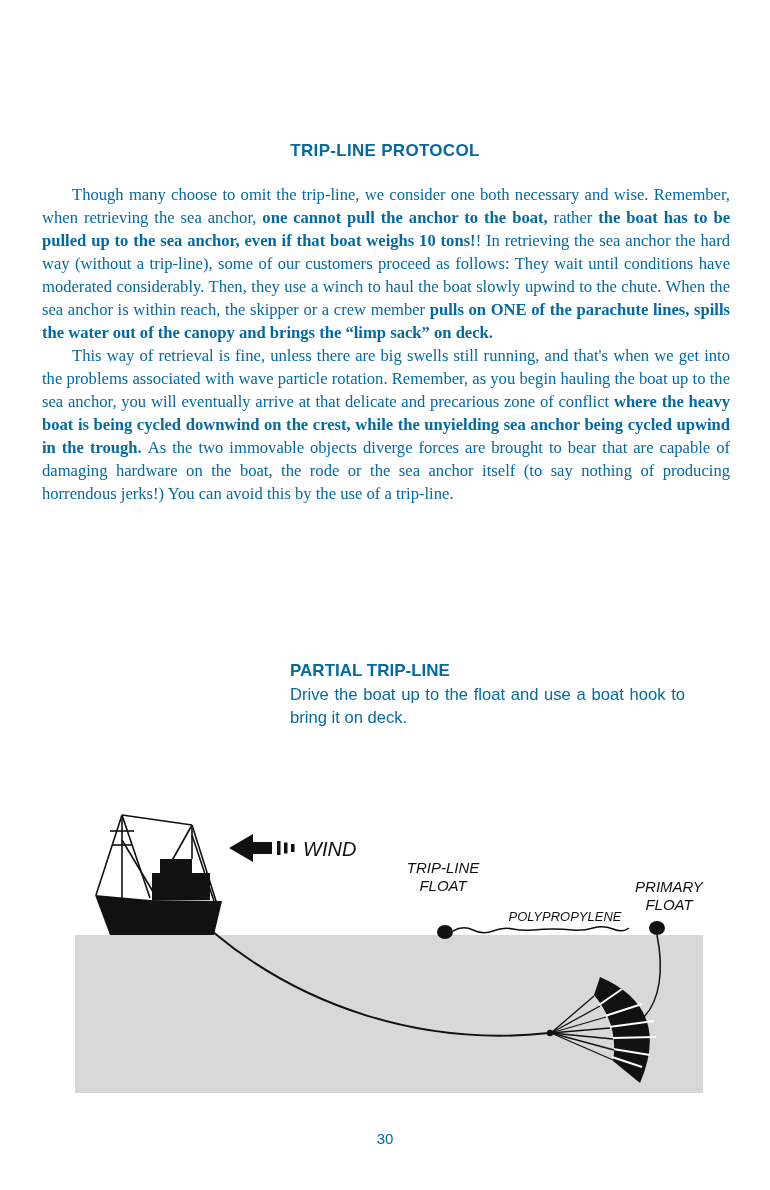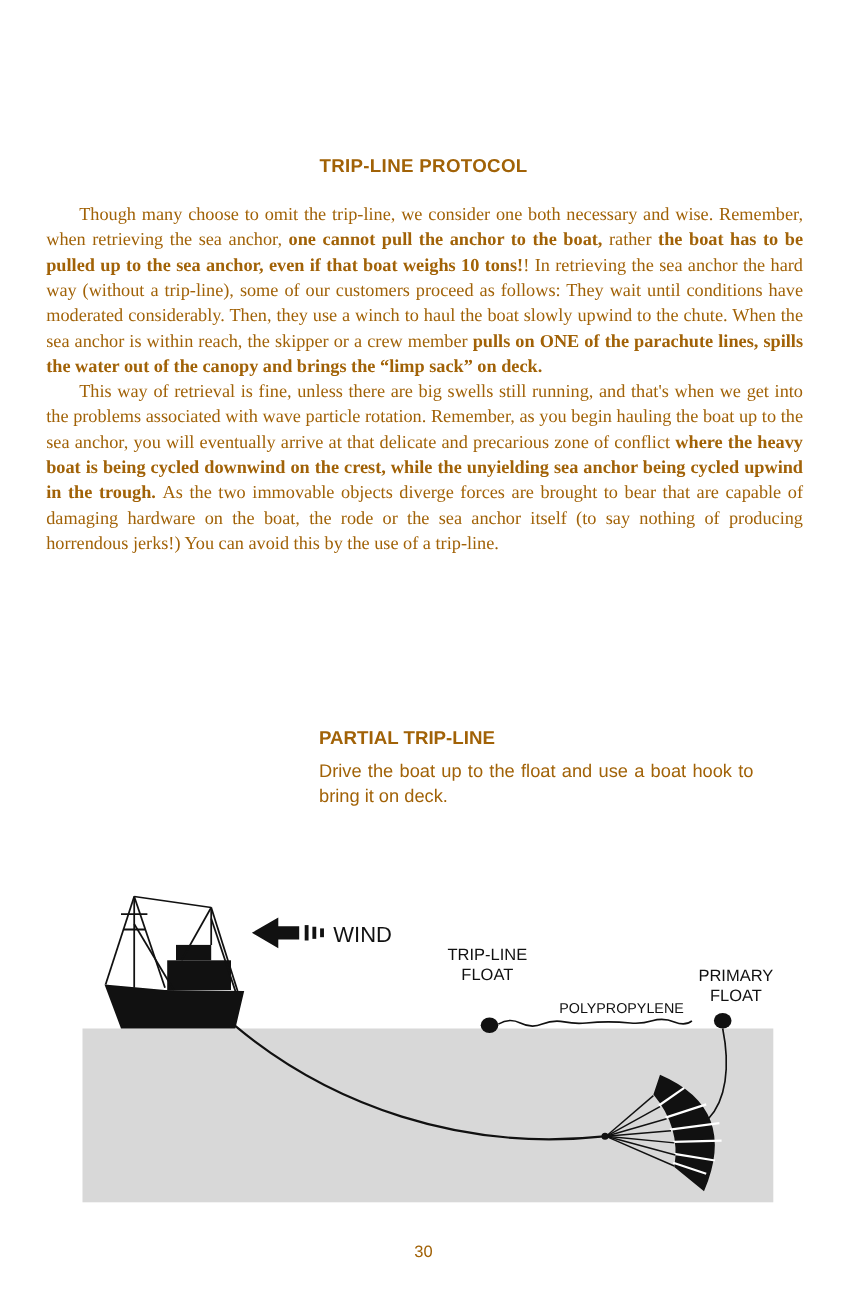--- a/index.html
+++ b/index.html
@@ -1,41 +1,41 @@
 <!DOCTYPE html>
 <html><head>
 <meta charset="utf-8">
 <style>
   html,body{margin:0;padding:0;background:#ffffff;}
   .page{
     position:relative;
     width:770px;height:1190px;
     background:#ffffff;
     font-family:"Liberation Sans",sans-serif;
-    color:#a16207;
+    color:#0369a1;
     overflow:hidden;
   }
   .title{
     position:absolute;top:141px;left:0;right:0;
     margin:0;text-align:center;
     font-size:17px;font-weight:bold;letter-spacing:.3px;
   }
   .body-text{
     position:absolute;top:183px;left:42px;width:688px;
     font-size:16.6px;line-height:23px;text-align:justify;
   }
   .para{margin:0;text-indent:30px;font-family:Liberation Serif, serif;}
   .para .bold{font-weight:bold;}
   .partial{
     position:absolute;left:290px;top:659px;width:395px;
     font-size:16.6px;line-height:23px;
   }
-  .partial-heading{font-weight:bold;font-size:17px;margin-bottom:7px;}
+  .partial-heading{font-weight:bold;font-size:17px;margin-bottom:1px;}
   .partial-body{text-align:justify;}
-  .diagram{position:absolute;left:0;top:805px;width:706px;height:310px;}
+  .diagram{position:absolute;left:0;top:805px;width:706px;height:310px;font-style:italic;}
   .diagram svg{display:block;}
   .diagram text{font-family:"Liberation Sans",sans-serif;fill:#111111;}
   .page-num{
     position:absolute;top:1130px;left:0;right:0;
     text-align:center;font-size:15px;
   }
 </style>
 </head>
 <body>
 

